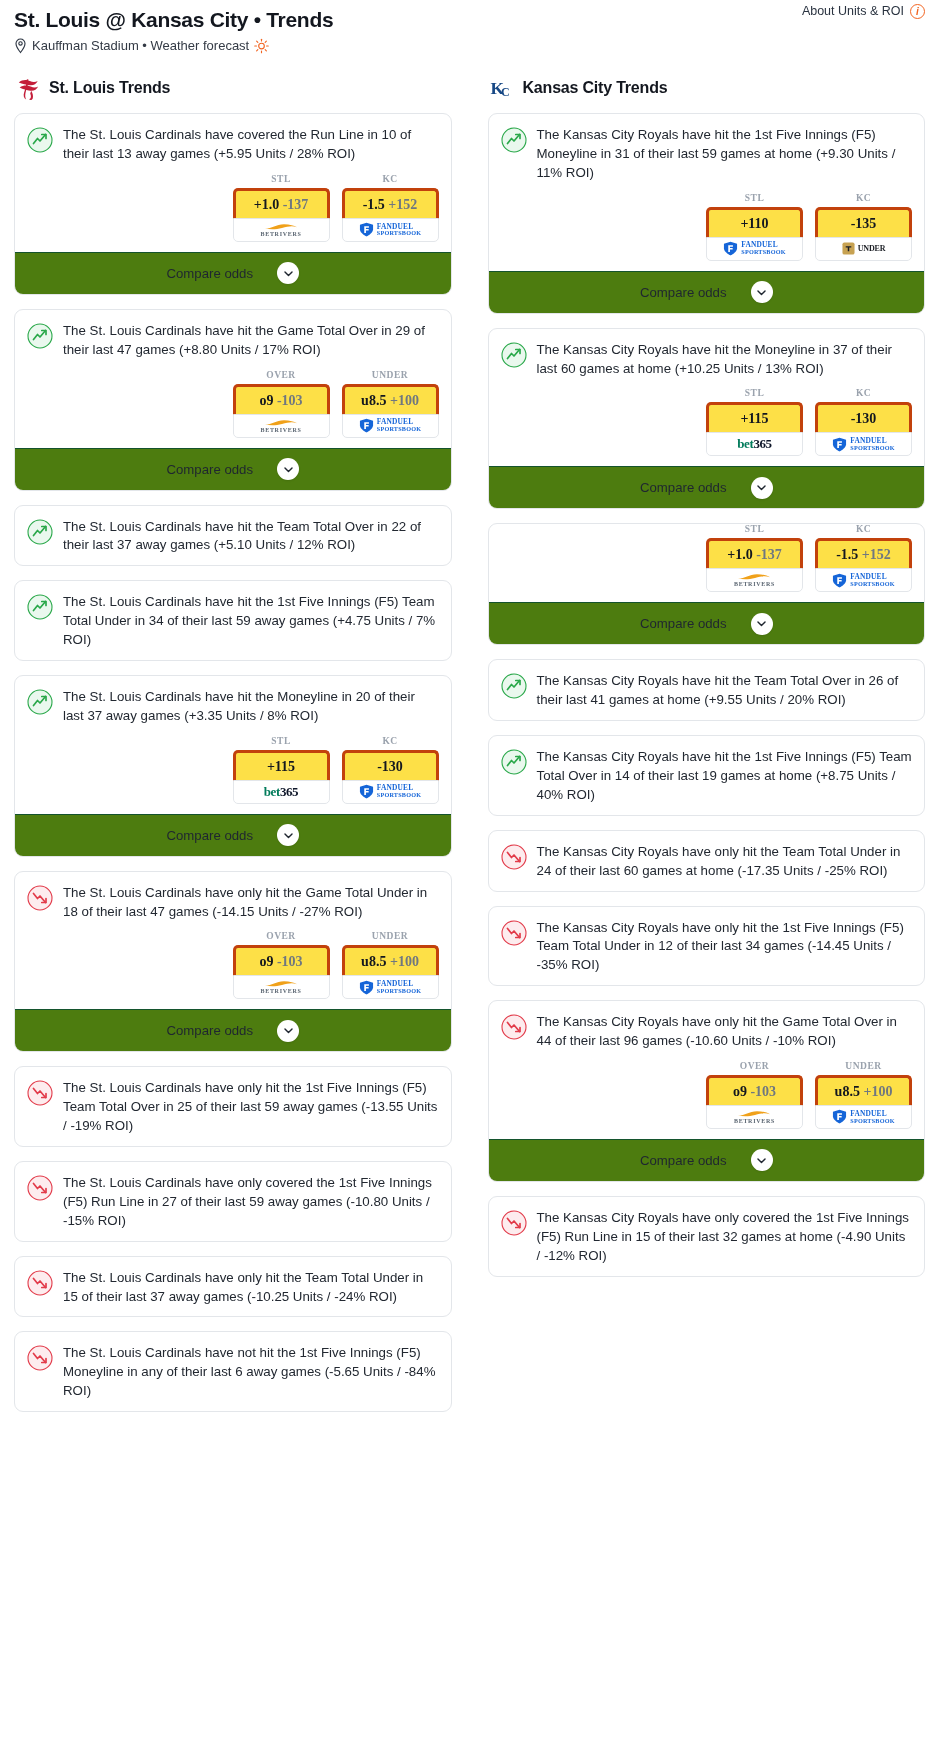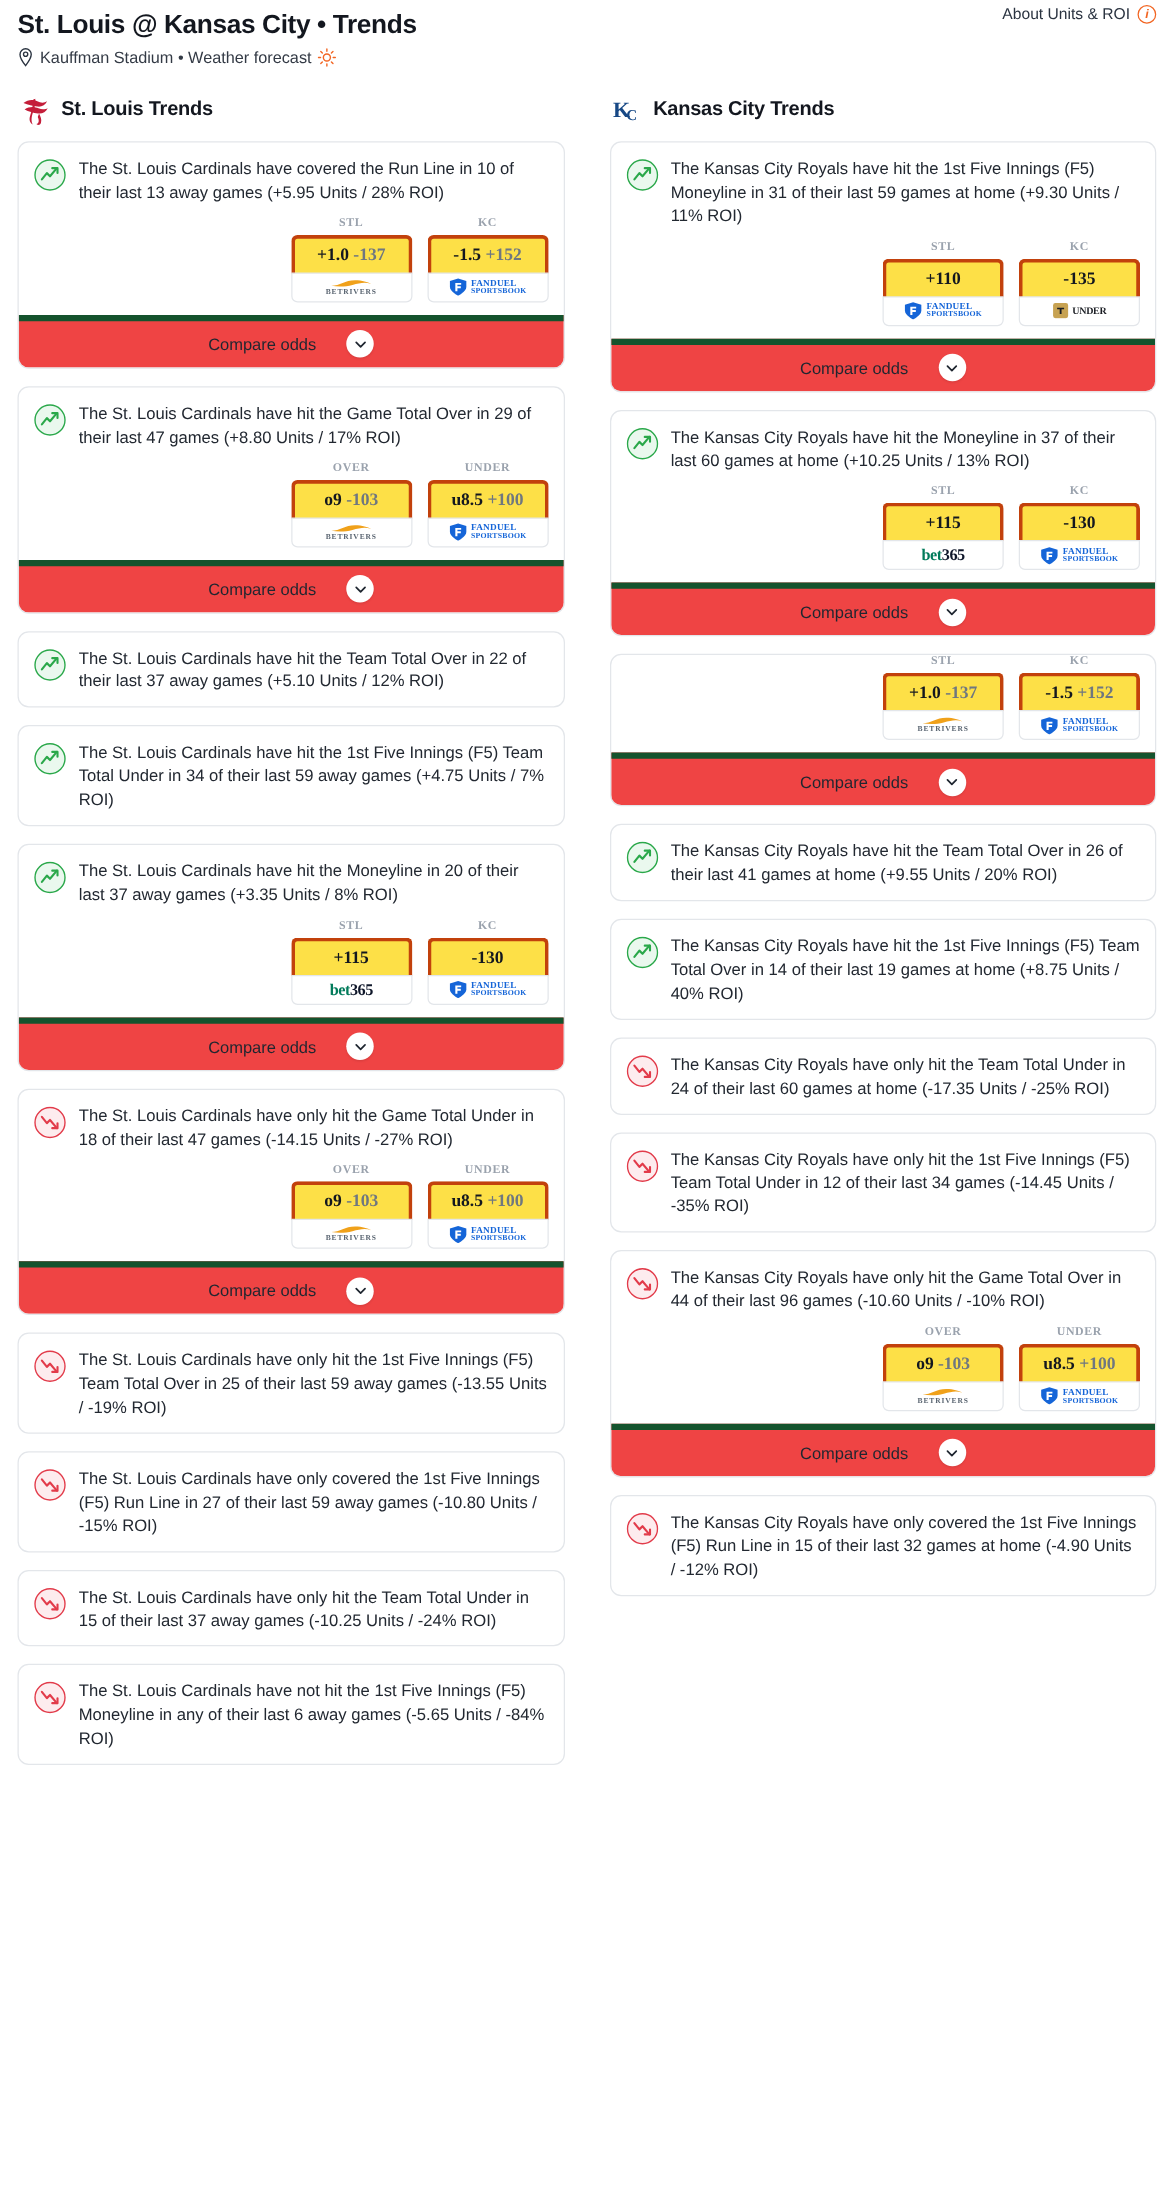--- a/index.html
+++ b/index.html
@@ -94,22 +94,22 @@
   .logo-fanduel .fd2 { font-size: 6.2px; font-weight: 700; color: #1565d8; letter-spacing: 0.2px; }
   .logo-bet365 { font-size: 13px; font-weight: 800; letter-spacing: -0.4px; }
   .logo-bet365 .g { color: #027b5b; }
   .logo-bet365 .y { color: #0f172a; }
   .logo-betmgm { display: flex; align-items: center; gap: 3px; }
   .logo-betmgm .lion { width: 13px; height: 13px; }
   .logo-betmgm .mgm-txt { font-size: 8px; font-weight: 800; color: #1a1d23; letter-spacing: -0.2px; }
 
   
   .compare {
-    background: #ef4444;
-    border-top: 5px solid #14532d;
+    background: #4d7c0f;
+    border-top: 1px solid #14532d;
     height: 42px;
     display: flex; align-items: center; justify-content: center; gap: 24px;
     cursor: pointer;
     font-size: 13.2px; color: #1f2630; font-weight: 400;
   }
   .chev {
     width: 22px; height: 22px; border-radius: 50%; background: #ffffff;
     display: flex; align-items: center; justify-content: center;
     box-shadow: 0 1px 2px rgba(0,0,0,0.10);
   }

